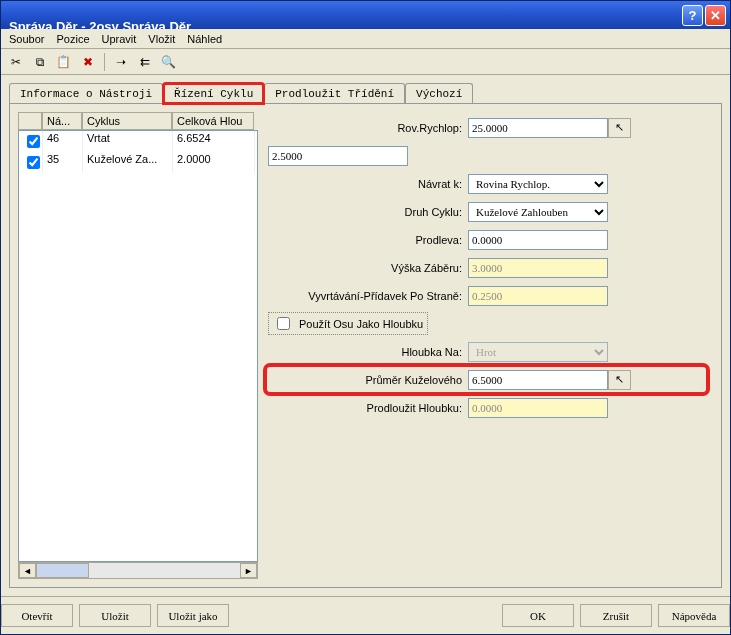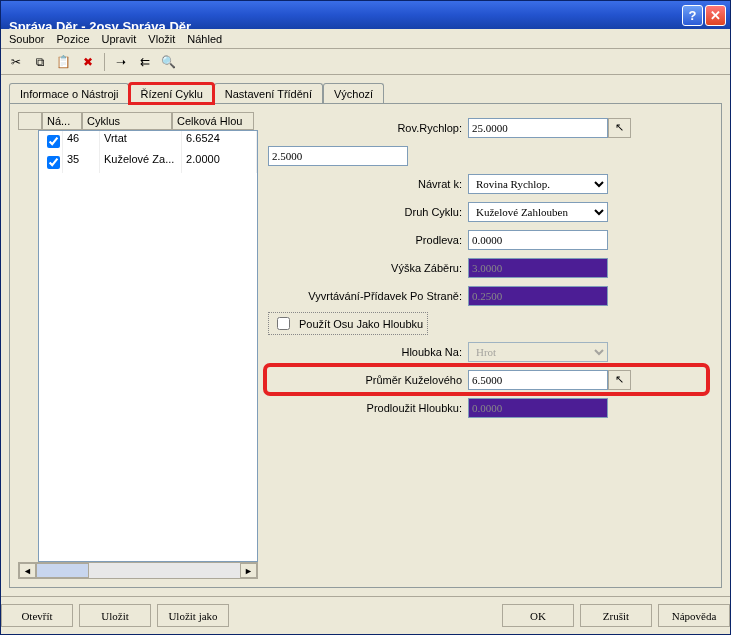--- a/index.html
+++ b/index.html
@@ -64,20 +64,21 @@
     display:flex;align-items:center;justify-content:center;
     font-size:12px;
   }
   .toolbar .sep { width:1px;height:18px;background:#aca899;margin:0 3px; }
   .tabs {
     display:flex;
     align-items:flex-end;
     padding:6px 8px 0 8px;
     gap:0;
     height:28px;
+    font-family:Liberation Mono, monospace;
   }
   .tab {
     padding:4px 10px;
     border:1px solid #919b9c;
     border-bottom:none;
     background:#ece9d8;
     position:relative;
     top:1px;
     border-radius:3px 3px 0 0;
     cursor:default;
@@ -111,21 +112,20 @@
   .gridhead div {
     background:#ece9d8;
     border:1px solid #aca899;
     padding:2px 4px;
   }
   .gridbody {
     border:1px solid #7f9db9;
     background:#fff;
     flex:1;
     overflow:hidden;
-    margin-left:20px;
   }
   .gridrow div {
     padding:1px 4px;
     border-right:1px solid #eee;
   }
   .col-ck{width:24px;text-align:center;}
   .col-na{width:40px;}
   .col-cy{width:90px;}
   .col-ch{width:82px;}
   .scrollbar {
@@ -149,21 +149,21 @@
     padding-right:6px;
   }
   .form-row input[type=text], .form-row select{
     width:140px;
     height:20px;
     border:1px solid #7f9db9;
     background:#fff;
     font:11px Tahoma;
     padding:0 3px;
   }
-  .form-row input[disabled]{background:#4c1d95;color:#888;}
+  .form-row input[disabled]{background:#fef9c3;color:#888;}
   .form-row .pick{
     width:23px;height:20px;border:1px solid #aca899;background:#ece9d8;margin-left:0;display:flex;align-items:center;justify-content:center;font-size:11px;
   }
   .checkbox-row{justify-content:flex-start;padding-right:56px;}
   .checkbox-row .cb{border:1px dotted #888;padding:1px 4px;display:flex;align-items:center;gap:6px;}
   .hl{outline:4px solid #e62222;outline-offset:1px;border-radius:2px;}
   .footer{
     height:38px;
     border-top:1px solid #aca899;
     display:flex;
@@ -209,21 +209,21 @@
     <div class="tbtn" style="color:#c00">✖</div>
     <div class="sep"></div>
     <div class="tbtn">➝</div>
     <div class="tbtn">⇇</div>
     <div class="tbtn">🔍</div>
   </div>
 
   <div class="tabs">
     <div class="tab">Informace o Nástroji</div>
     <div class="tab active">Řízení Cyklu</div>
-    <div class="tab">Nastavení Třídění</div>
+    <div class="tab">Prodloužit Třídění</div>
     <div class="tab">Výchozí</div>
   </div>
 
   <div class="tabpanel">
 
     <div class="grid">
       <div class="gridhead">
         <div class="col-ck"></div>
         <div class="col-na">Ná...</div>
         <div class="col-cy">Cyklus</div>

